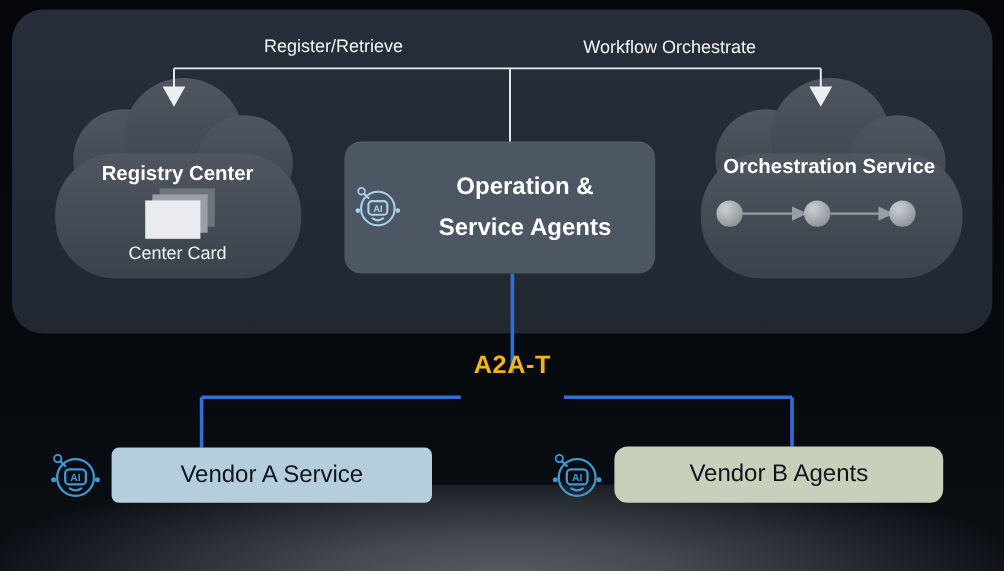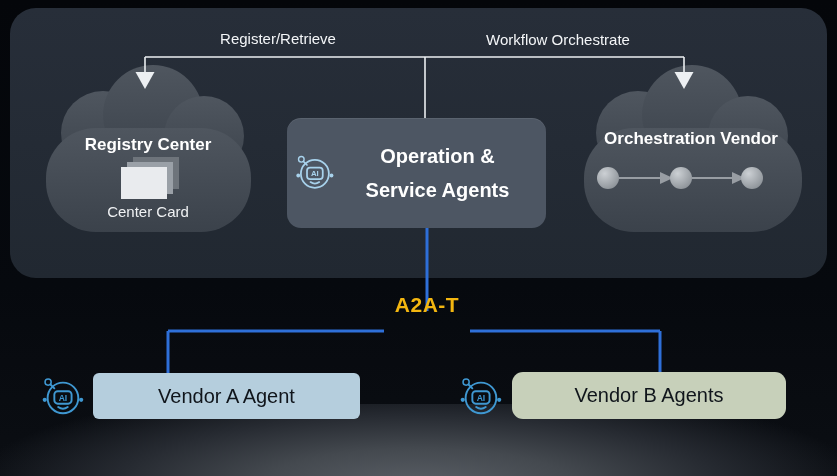--- a/index.html
+++ b/index.html
@@ -115,21 +115,21 @@
       <path d="M660 331 V372"></path>
     </g>
   </svg>
 
   <div class="lbl flow-lbl" style="left:558px; top:31px;">Workflow Orchestrate</div>
   <div class="lbl flow-lbl" style="left:278px; top:30px;">Register/Retrieve</div>
 
   <div class="lbl cloud-title" style="left:148px; top:111px;margin-top:24px;">Registry Center</div>
   <div class="lbl cloud-sub" style="left:148px; top:203px;">Center Card</div>
 
-  <div class="lbl cloud-title" style="left:691px; top:129px;">Orchestration Vendor</div>
+  <div class="lbl cloud-title" style="left:691px; top:129px;">Orchestration Service</div>
 
   <div class="op-box">
     <span class="op-robot">
       <svg viewBox="0 0 48 48" width="42" height="42">
         <g fill="none" stroke="currentColor" stroke-width="2" stroke-linecap="round">
           <circle cx="25" cy="26" r="16"></circle>
           <circle cx="9.5" cy="9.5" r="3.2" stroke-width="1.6"></circle>
           <line x1="12" y1="12" x2="16" y2="16"></line>
           <rect x="16" y="19" width="18" height="13" rx="3.5"></rect>
           <path d="M20 35.5 q5 3.5 10 0"></path>
@@ -141,21 +141,21 @@
     </span>
     <div class="op-text">
       <span>Operation &amp;</span>
       <span>Service Agents</span>
     </div>
   </div>
 
   <div class="a2a">A2A-T</div>
 
   <div class="vendor vendor-a">
-    <span>Vendor A Agent</span>
+    <span>Vendor A Service</span>
   </div>
   <div class="vendor vendor-b">
     <span>Vendor B Agents</span>
   </div>
 
   <span class="robot robot-a">
     <svg viewBox="0 0 48 48" width="46" height="46">
       <g fill="none" stroke="currentColor" stroke-width="2" stroke-linecap="round">
         <circle cx="25" cy="26" r="16"></circle>
         <circle cx="9.5" cy="9.5" r="3.2" stroke-width="1.6"></circle>

